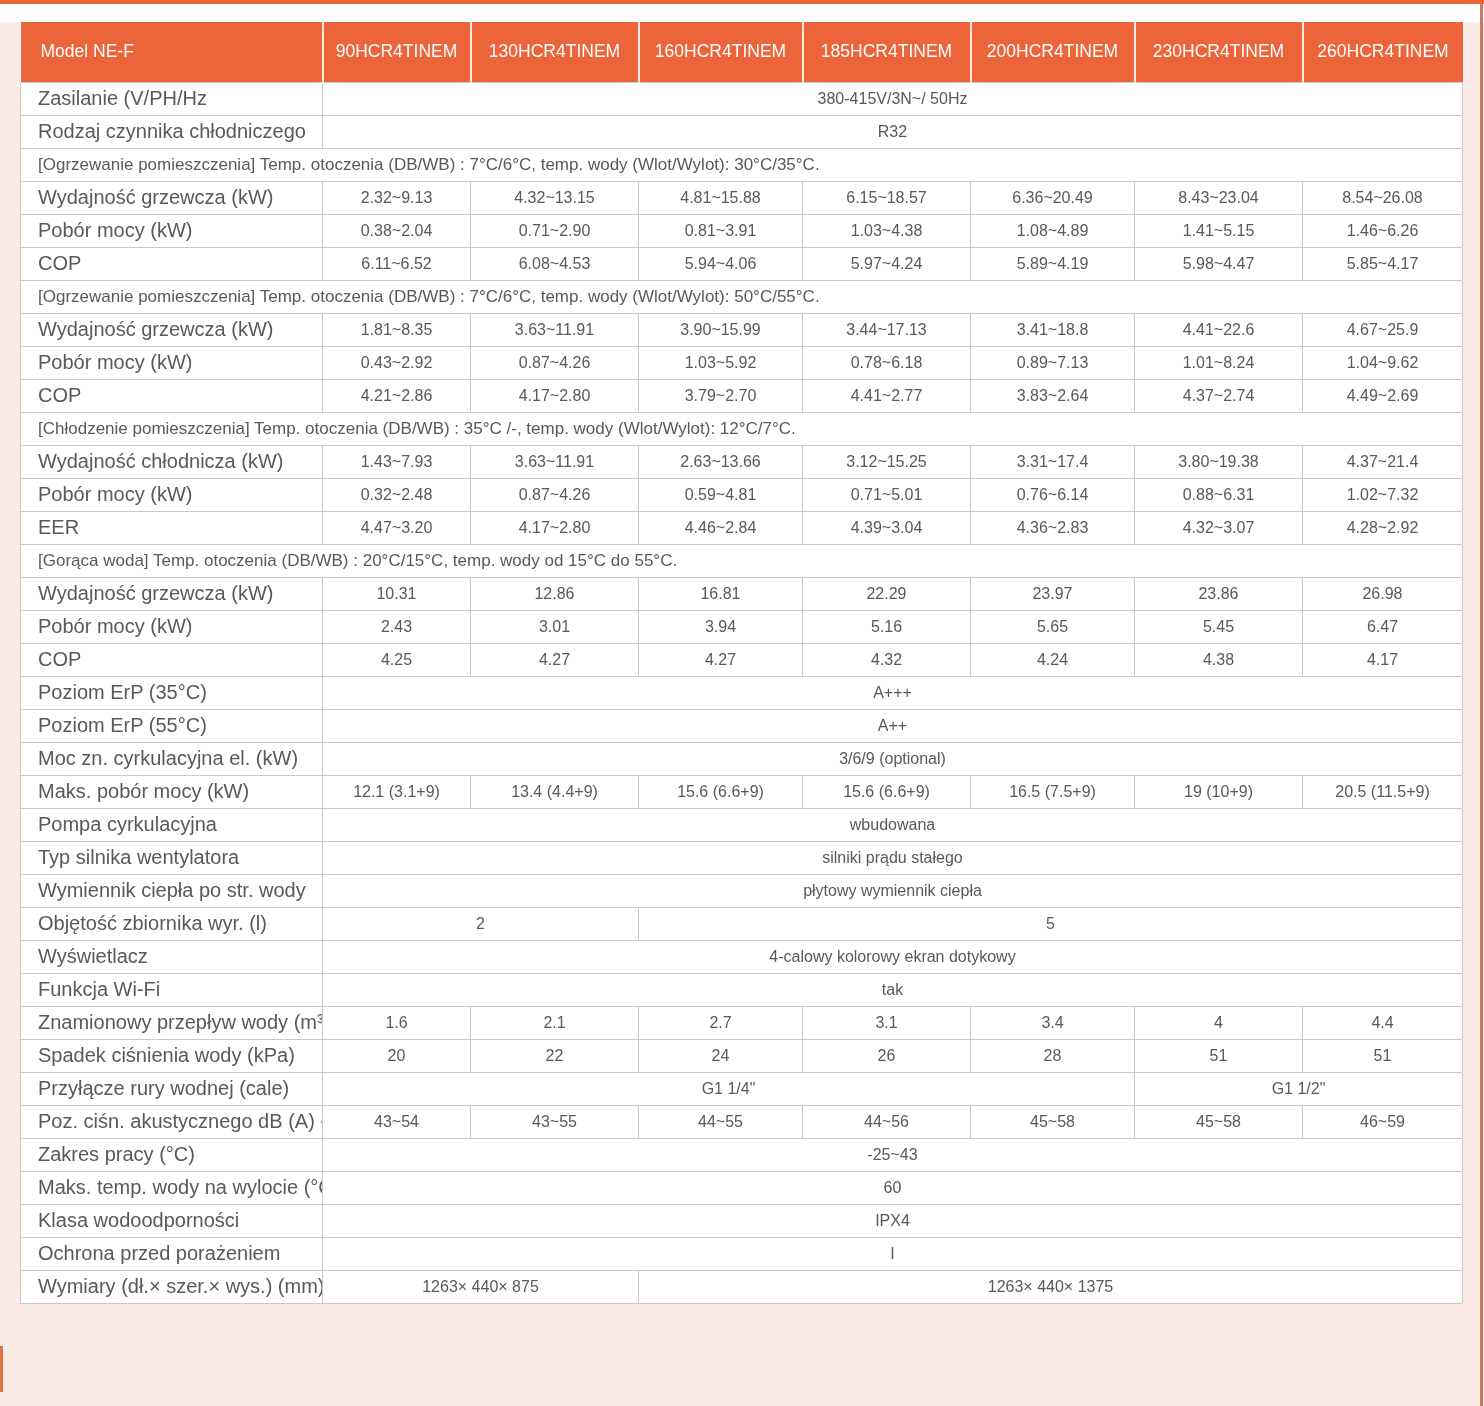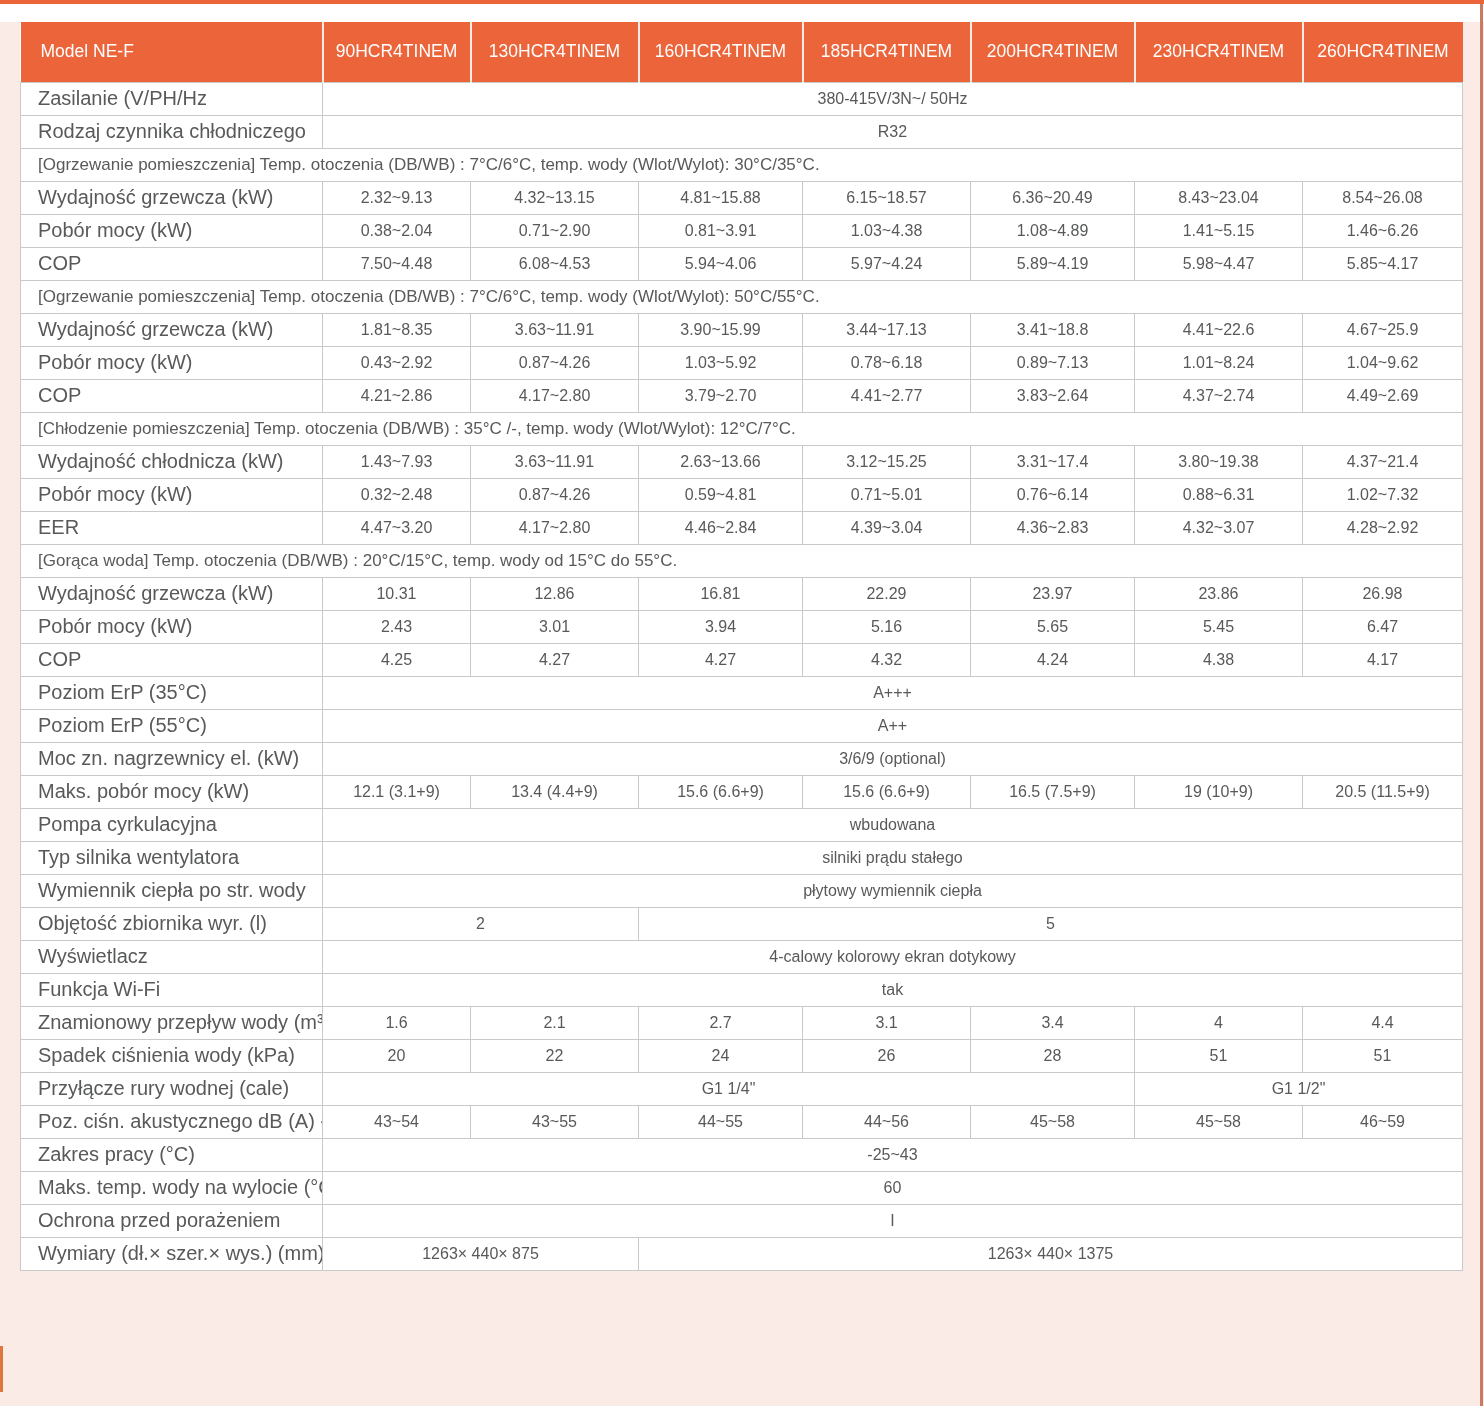--- a/index.html
+++ b/index.html
@@ -99,21 +99,21 @@
         <td class="val">0.38~2.04</td>
         <td class="val">0.71~2.90</td>
         <td class="val">0.81~3.91</td>
         <td class="val">1.03~4.38</td>
         <td class="val">1.08~4.89</td>
         <td class="val">1.41~5.15</td>
         <td class="val">1.46~6.26</td>
       </tr>
       <tr>
         <td class="label">COP</td>
-        <td class="val">7.50~4.48</td>
+        <td class="val">6.11~6.52</td>
         <td class="val">6.08~4.53</td>
         <td class="val">5.94~4.06</td>
         <td class="val">5.97~4.24</td>
         <td class="val">5.89~4.19</td>
         <td class="val">5.98~4.47</td>
         <td class="val">5.85~4.17</td>
       </tr>
       <tr>
         <td class="section" colspan="8">[Ogrzewanie pomieszczenia] Temp. otoczenia (DB/WB) : 7°C/6°C, temp. wody (Wlot/Wylot): 50°C/55°C.</td>
       </tr>
@@ -215,21 +215,21 @@
       </tr>
       <tr>
         <td class="label">Poziom ErP (35°C)</td>
         <td class="val" colspan="7">A+++</td>
       </tr>
       <tr>
         <td class="label">Poziom ErP (55°C)</td>
         <td class="val" colspan="7">A++</td>
       </tr>
       <tr>
-        <td class="label">Moc zn. nagrzewnicy el. (kW)</td>
+        <td class="label">Moc zn. cyrkulacyjna el. (kW)</td>
         <td class="val" colspan="7">3/6/9 (optional)</td>
       </tr>
       <tr>
         <td class="label">Maks. pobór mocy (kW)</td>
         <td class="val">12.1 (3.1+9)</td>
         <td class="val">13.4 (4.4+9)</td>
         <td class="val">15.6 (6.6+9)</td>
         <td class="val">15.6 (6.6+9)</td>
         <td class="val">16.5 (7.5+9)</td>
         <td class="val">19 (10+9)</td>
@@ -297,20 +297,24 @@
       </tr>
       <tr>
         <td class="label">Zakres pracy (°C)</td>
         <td class="val" colspan="7">-25~43</td>
       </tr>
       <tr>
         <td class="label">Maks. temp. wody na wylocie (°C)</td>
         <td class="val" colspan="7">60</td>
       </tr>
       <tr>
+        <td class="label">Klasa wodoodporności</td>
+        <td class="val" colspan="7">IPX4</td>
+      </tr>
+      <tr>
         <td class="label">Ochrona przed porażeniem</td>
         <td class="val" colspan="7">I</td>
       </tr>
       <tr>
         <td class="label">Wymiary  (dł.× szer.× wys.) (mm)</td>
         <td class="val" colspan="2">1263×  440× 875</td>
         <td class="val" colspan="5">1263×  440× 1375</td>
       </tr>
     </tbody>
 </table>

